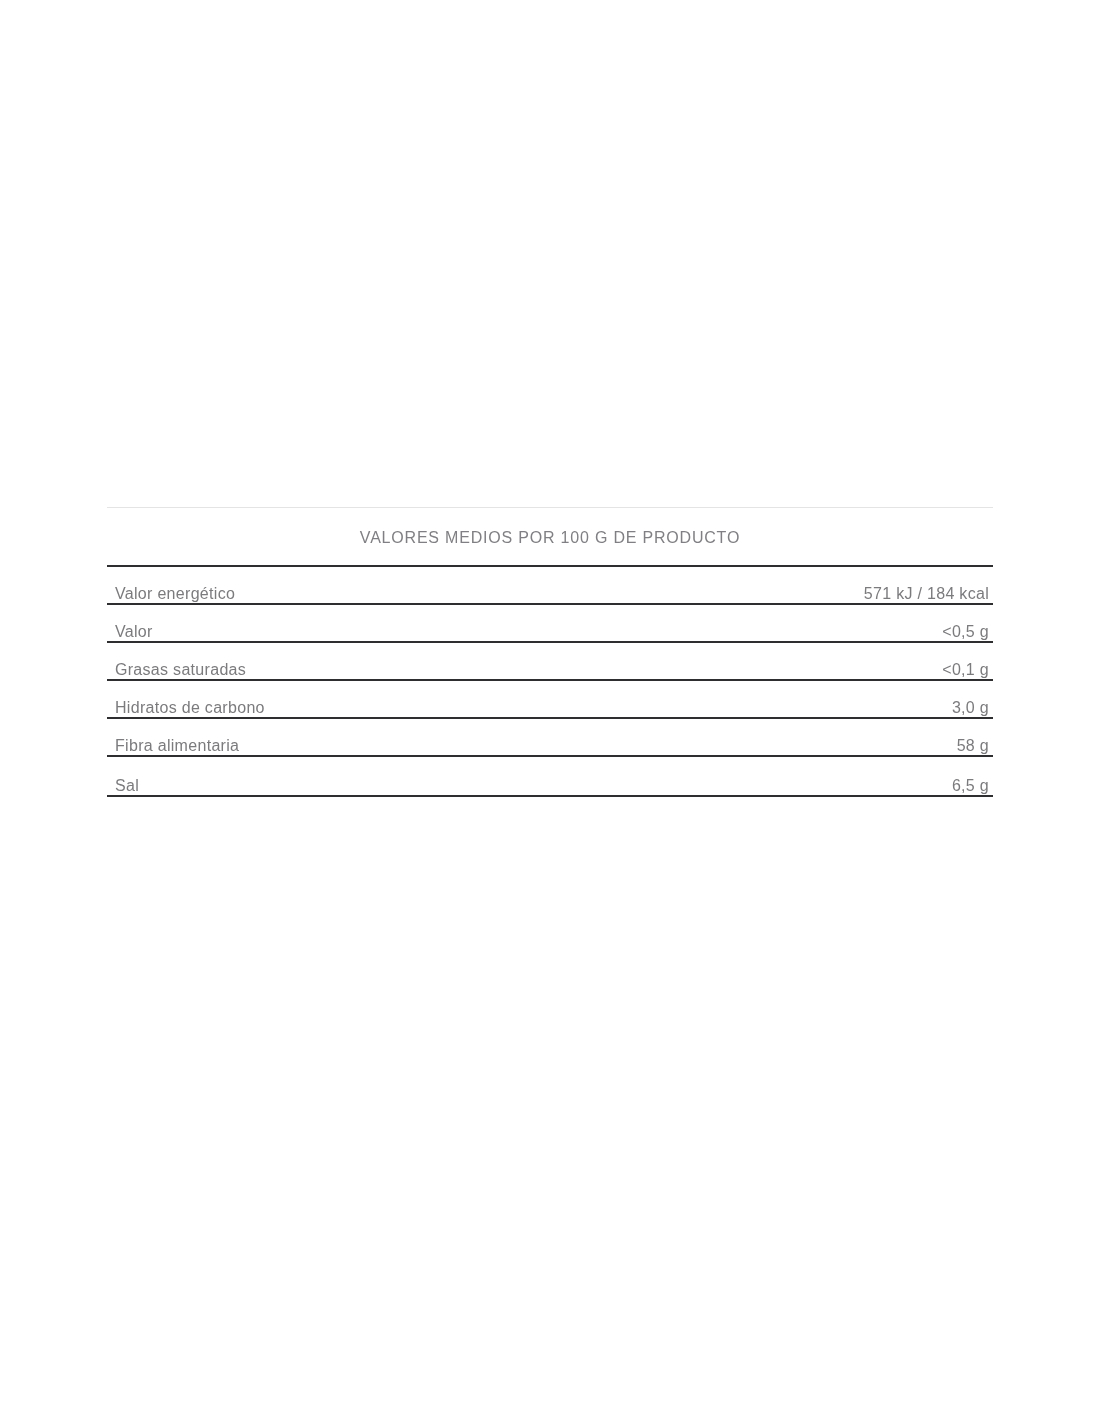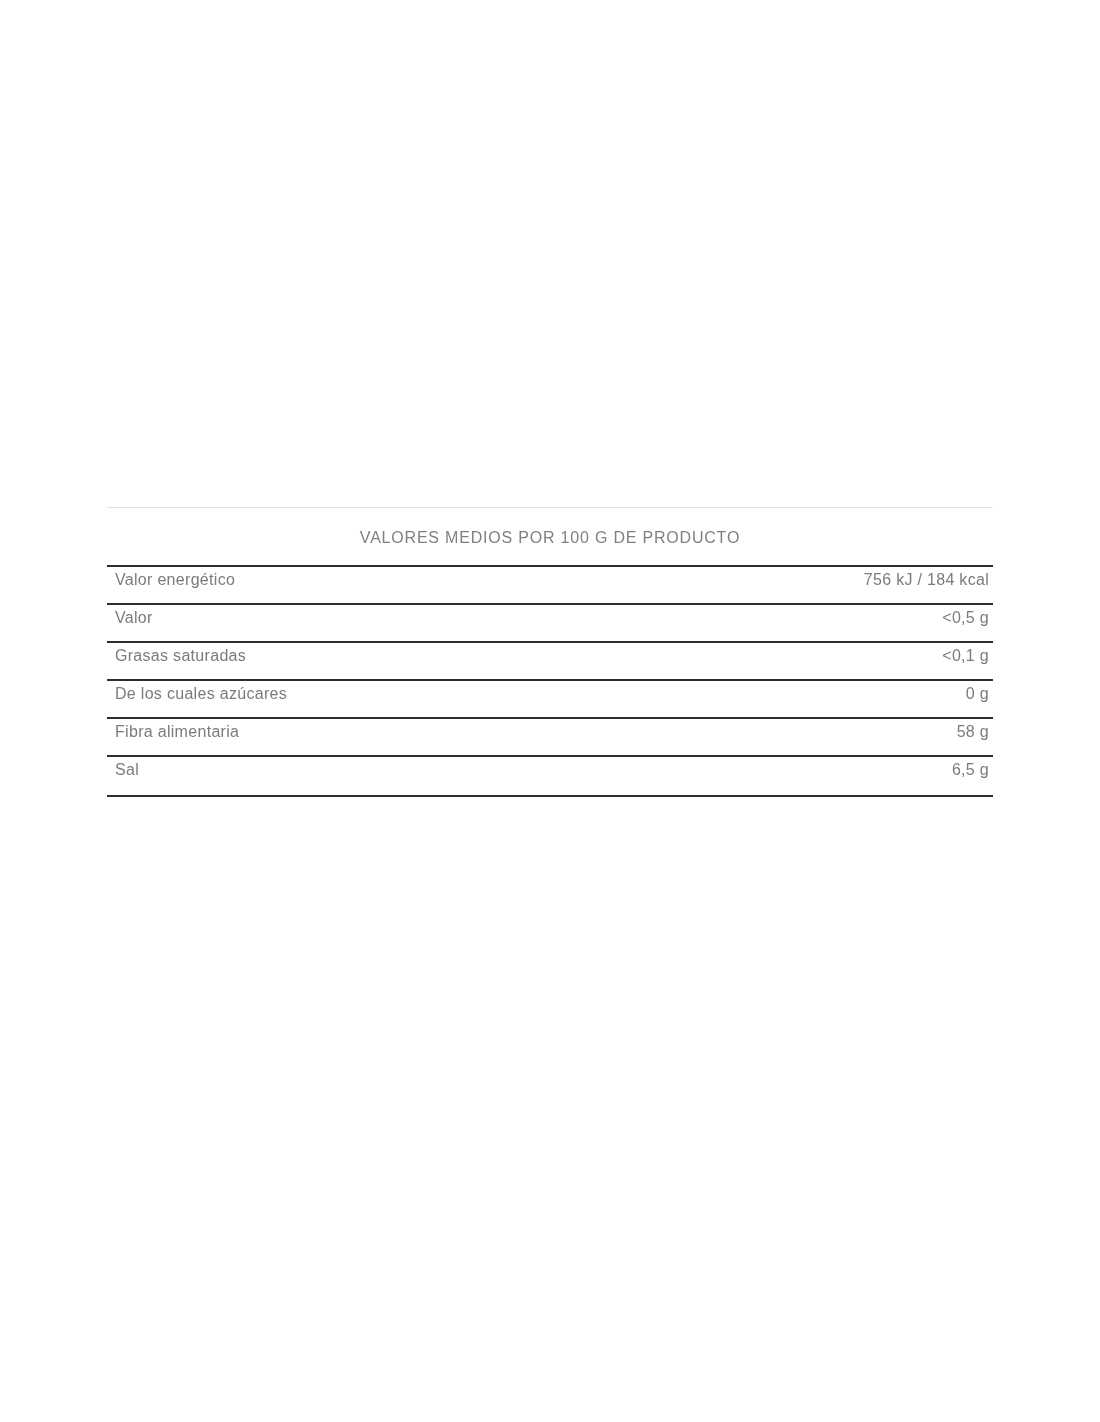--- a/index.html
+++ b/index.html
@@ -43,21 +43,21 @@
     text-transform: uppercase;
     white-space: nowrap;
   }
   .nutrition-table {
     width: 100%;
     border-bottom: 2px solid var(--line-color);
   }
   .nutrition-row {
     display: flex;
     justify-content: space-between;
-    align-items: flex-start;
+    align-items: flex-end;
     height: 38px;
     border-top: 2px solid var(--line-color);
     padding: 4px 4px 0 8px;
   }
   .nutrition-row:last-child {
     height: 40px;
   }
   .row-label {
     color: var(--text-color);
     font-size: 16px;
@@ -75,33 +75,33 @@
 </head>
 <body>
 
 <div class="page">
   <div class="nutrition-wrap">
     <div class="top-divider"></div>
     <div class="table-title">VALORES MEDIOS POR 100 G DE PRODUCTO</div>
     <div class="nutrition-table">
       <div class="nutrition-row">
         <span class="row-label">Valor energético</span>
-        <span class="row-value">756 kJ / 184 kcal</span>
+        <span class="row-value">571 kJ / 184 kcal</span>
       </div>
       <div class="nutrition-row">
         <span class="row-label">Valor</span>
         <span class="row-value">&lt;0,5 g</span>
       </div>
       <div class="nutrition-row">
         <span class="row-label">Grasas saturadas</span>
         <span class="row-value">&lt;0,1 g</span>
       </div>
       <div class="nutrition-row">
-        <span class="row-label">De los cuales azúcares</span>
-        <span class="row-value">0 g</span>
+        <span class="row-label">Hidratos de carbono</span>
+        <span class="row-value">3,0 g</span>
       </div>
       <div class="nutrition-row">
         <span class="row-label">Fibra alimentaria</span>
         <span class="row-value">58 g</span>
       </div>
       <div class="nutrition-row">
         <span class="row-label">Sal</span>
         <span class="row-value">6,5 g</span>
       </div>
     </div>

